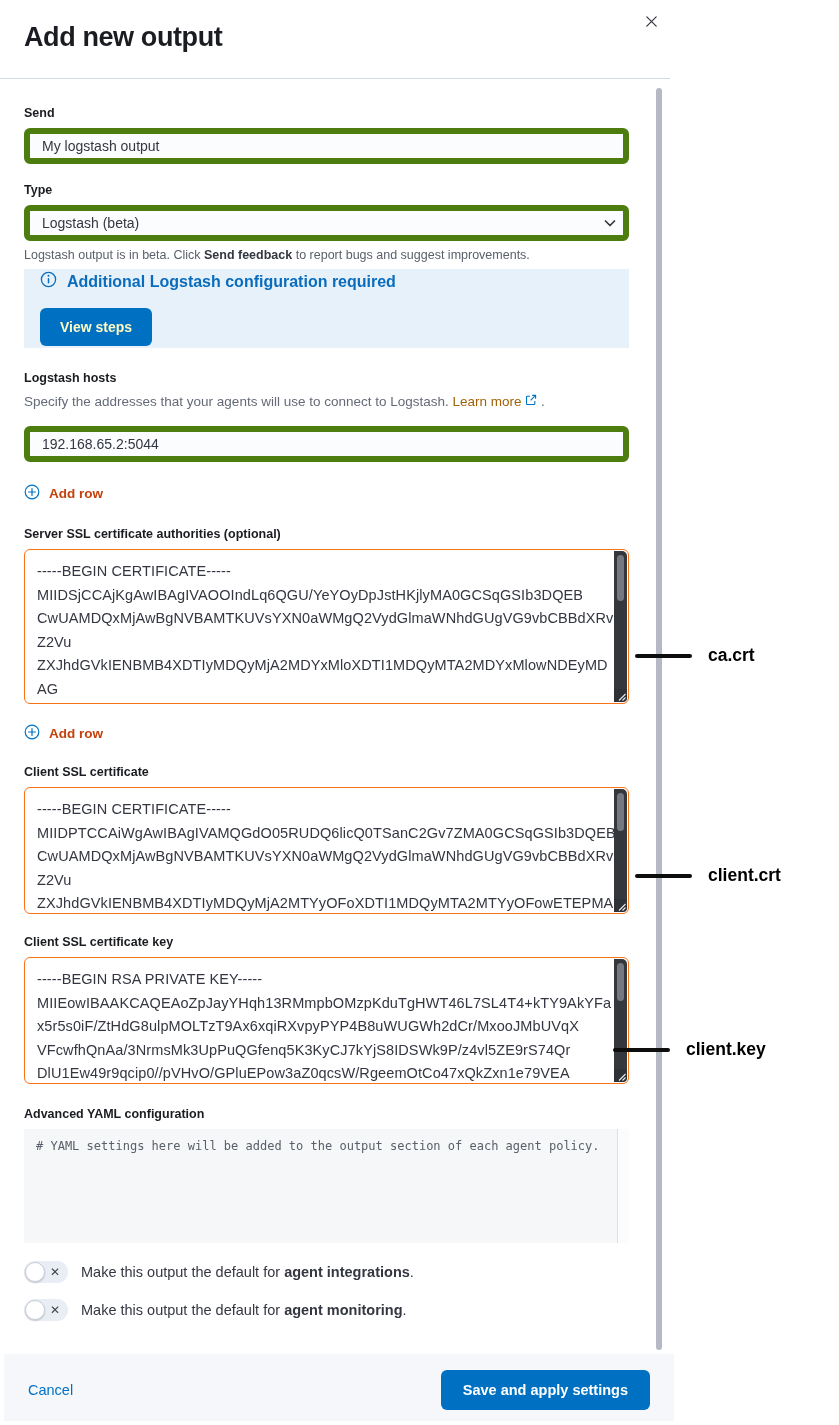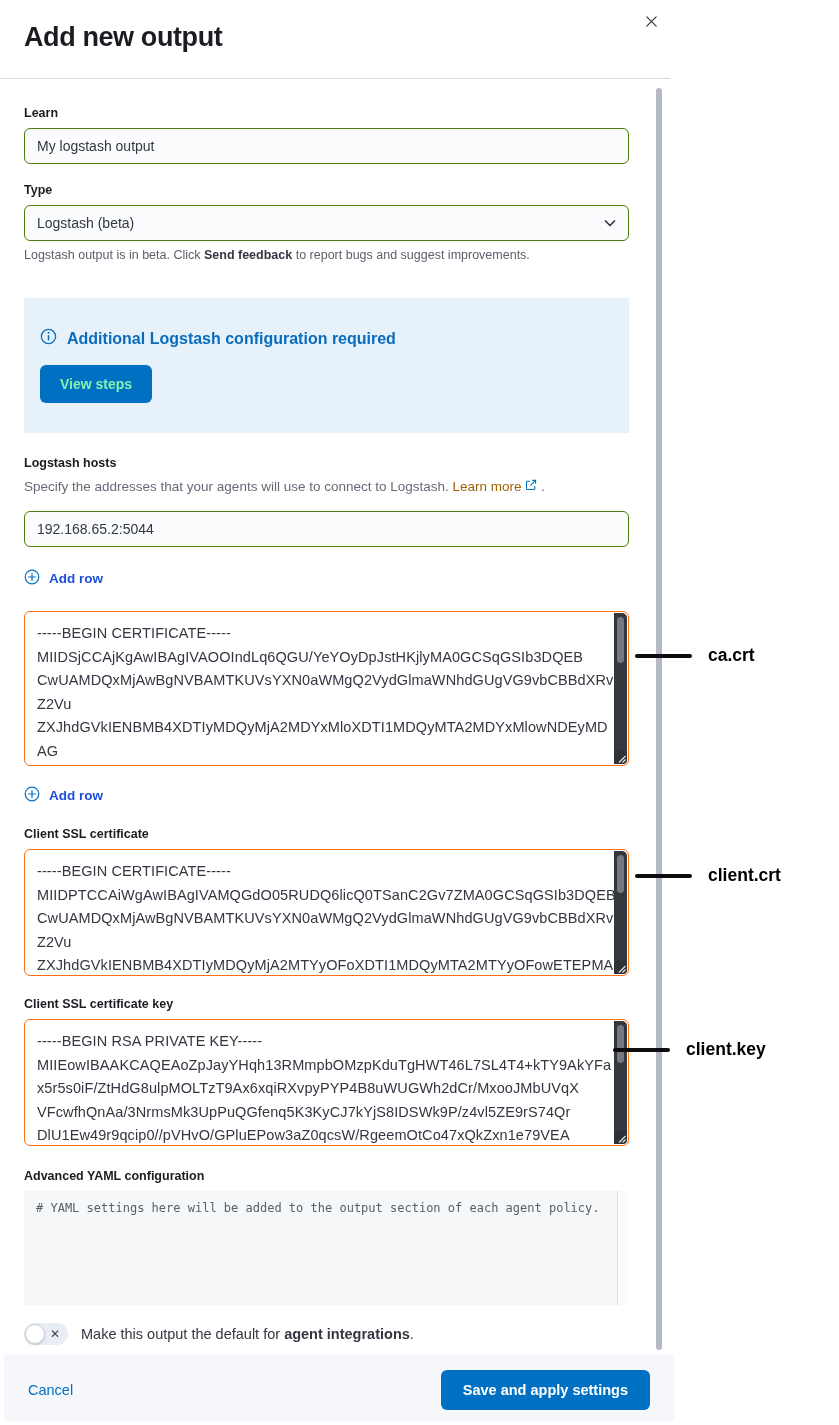--- a/index.html
+++ b/index.html
@@ -13,44 +13,44 @@
   
   .flyout-header { position:relative; height:79px; padding:22px 24px 0; border-bottom:1px solid #d3dae6; }
   .flyout-title { font-size:27px; font-weight:700; color:#1a1c21; letter-spacing:-0.4px; }
   .close-btn { position:absolute; top:10px; right:6px; width:26px; height:26px; background:none; border:none; cursor:pointer; display:flex; align-items:center; justify-content:center; }
 
   
   .flyout-body { padding:26px 41px 0 24px; }
   .form-label { font-size:12.5px; font-weight:700; color:#1a1c21; line-height:17px; margin-bottom:6px; }
   .text-field {
     display:flex; align-items:center; width:100%; height:36px; padding:0 12px;
-    background:#fbfcfd; border:1px solid #4d7c0f; border-radius:6px;
+    background:#fbfcfd; border:6px solid #4d7c0f; border-radius:6px;
     font-family:"Liberation Sans", sans-serif; font-size:14px; color:#343741; outline:none;
   }
   .select-field { position:relative; }
   .select-field .chevron { position:absolute; right:11px; top:10px; }
 
   .row-type { margin-top:18px; }
   .beta-note { margin-top:6px; font-size:12.5px; line-height:16px; color:#5a616b; }
   .beta-note b { color:#343741; }
 
-  .callout { margin-top:35px; background:#e6f1fa; padding:30px 16px; }
+  .callout { margin-top:6px; background:#e6f1fa; padding:2px 16px; }
   .callout-title { display:flex; align-items:center; gap:10px; font-size:16px; font-weight:600; color:#0a6cbd; line-height:20px; }
   .view-steps-btn {
     margin-top:15px; height:38px; padding:0 20px; border:none; border-radius:6px;
-    background:#0071c2; color:#86efac; font-family:"Liberation Sans", sans-serif;
+    background:#0071c2; color:#fef9c3; font-family:"Liberation Sans", sans-serif;
     font-size:14px; font-weight:600; cursor:pointer;
   }
 
   .row-hosts { margin-top:22px; }
   .hosts-desc { margin-top:4px; font-size:13.5px; line-height:18px; color:#646a77; }
   .link { color:#a16207; text-decoration:none; font-weight:400; cursor:pointer; }
   .hosts-input { margin-top:15px; }
 
-  .add-row { margin-top:22px; display:inline-flex; align-items:center; gap:9px; background:none; border:none; cursor:pointer; color:#1d4ed8; font-family:"Liberation Sans", sans-serif; font-size:13.5px; font-weight:600; }
+  .add-row { margin-top:22px; display:inline-flex; align-items:center; gap:9px; background:none; border:none; cursor:pointer; color:#c2410c; font-family:"Liberation Sans", sans-serif; font-size:13.5px; font-weight:600; }
   .add-row.second { margin-top:20px; }
 
   .row-ca { margin-top:22px; }
   .row-cert, .row-key { margin-top:20px; }
 
   .cert-box {
     position:relative; width:100%; background:#fff; border:1px solid #f97316; border-radius:6px;
     overflow:hidden; padding:10px 28px 0 12px;
     font-family:"Liberation Sans", sans-serif; font-size:14.5px; line-height:23.5px; color:#343741;
     white-space:pre; letter-spacing:0.1px;
@@ -115,21 +115,21 @@
           <svg width="15" height="15" viewBox="0 0 16 16">
               <path d="M3 3l10 10M13 3L3 13" stroke="#343741" stroke-width="1.3" stroke-linecap="round"></path>
             </svg>
         </span>
       </button>
     </div>
 
     <div class="flyout-body">
 
       <div class="form-row">
-        <div class="form-label">Learn</div>
+        <div class="form-label">Send</div>
         <input class="text-field" type="text" value="My logstash output" style="">
       </div>
 
       <div class="form-row row-type">
         <div class="form-label">Type</div>
         <div class="select-field">
           <div class="text-field">Logstash (beta)</div>
           <span class="chevron">
             <svg width="16" height="16" viewBox="0 0 16 16">
                 <path d="M3.5 6l4.5 4.5L12.5 6" fill="none" stroke="#343741" stroke-width="1.7" stroke-linecap="round" stroke-linejoin="round"></path>
@@ -170,20 +170,21 @@
         <span>
           <svg width="16" height="16" viewBox="0 0 16 16">
               <circle cx="8" cy="8" r="6.8" fill="none" stroke="#0071c3" stroke-width="1.2"></circle>
               <path d="M8 4.6v6.8M4.6 8h6.8" stroke="#0071c3" stroke-width="1.2" stroke-linecap="round"></path>
             </svg>
         </span>
         <span>Add row</span>
       </button>
 
       <div class="form-row row-ca">
+        <div class="form-label">Server SSL certificate authorities (optional)</div>
         <div class="cert-box tall"><span>-----BEGIN CERTIFICATE-----
 MIIDSjCCAjKgAwIBAgIVAOOIndLq6QGU/YeYOyDpJstHKjlyMA0GCSqGSIb3DQEB
 CwUAMDQxMjAwBgNVBAMTKUVsYXN0aWMgQ2VydGlmaWNhdGUgVG9vbCBBdXRv
 Z2Vu
 ZXJhdGVkIENBMB4XDTIyMDQyMjA2MDYxMloXDTI1MDQyMTA2MDYxMlowNDEyMD
 AG
 A1UEAxMpRWxhc3RpYyBDZXJ0aWZpY2F0ZSBUb29sIEF1dG9nZW5lcmF0ZWQgQ0E</span><span class="ta-scroll"><span class="ta-thumb"></span><span class="ta-resize"><svg width="12" height="12" viewBox="0 0 12 12">
                   <path d="M10.5 4L4 10.5M10.5 7.5l-3 3" stroke="#e8e8e8" stroke-width="1.1"></path>
                 </svg></span></span></div>
       </div>

